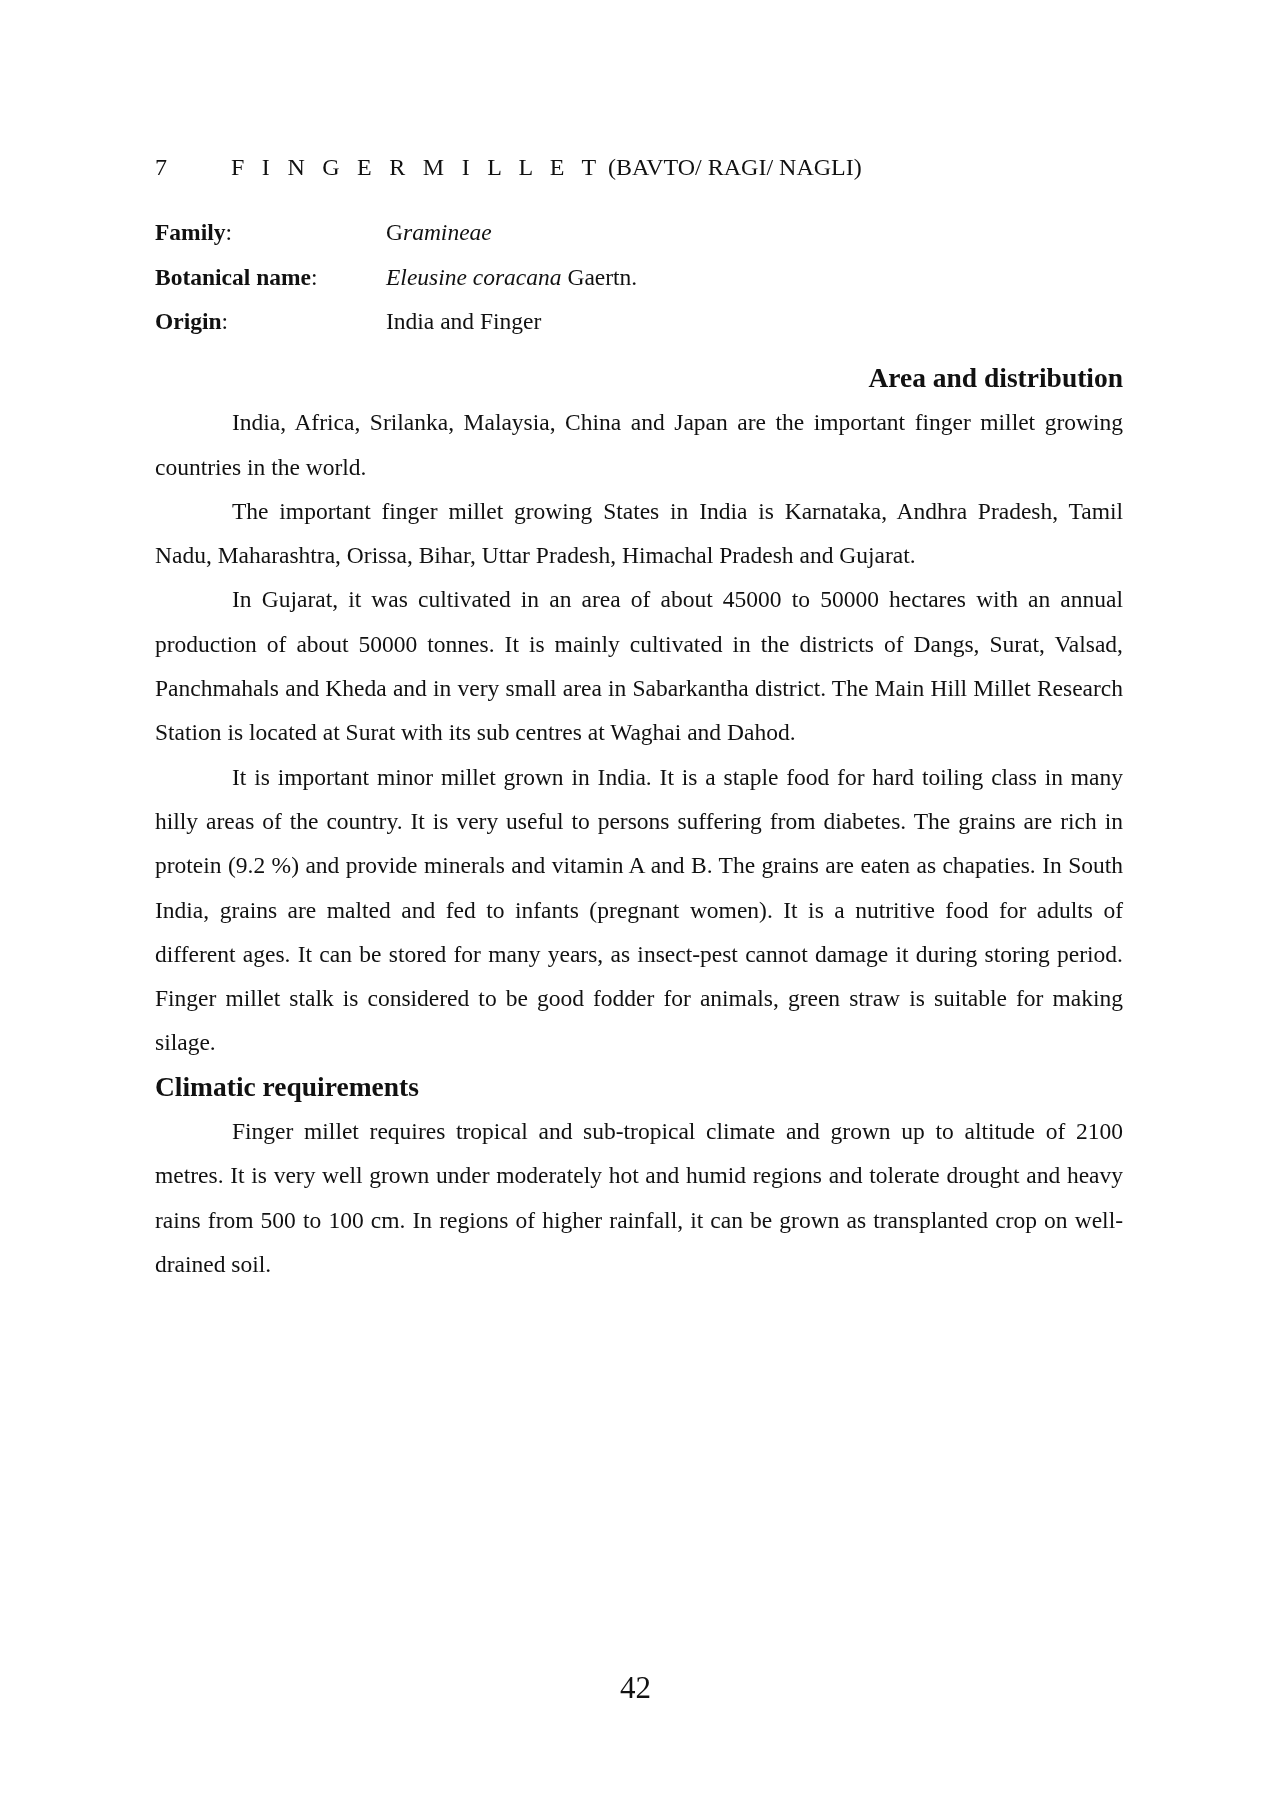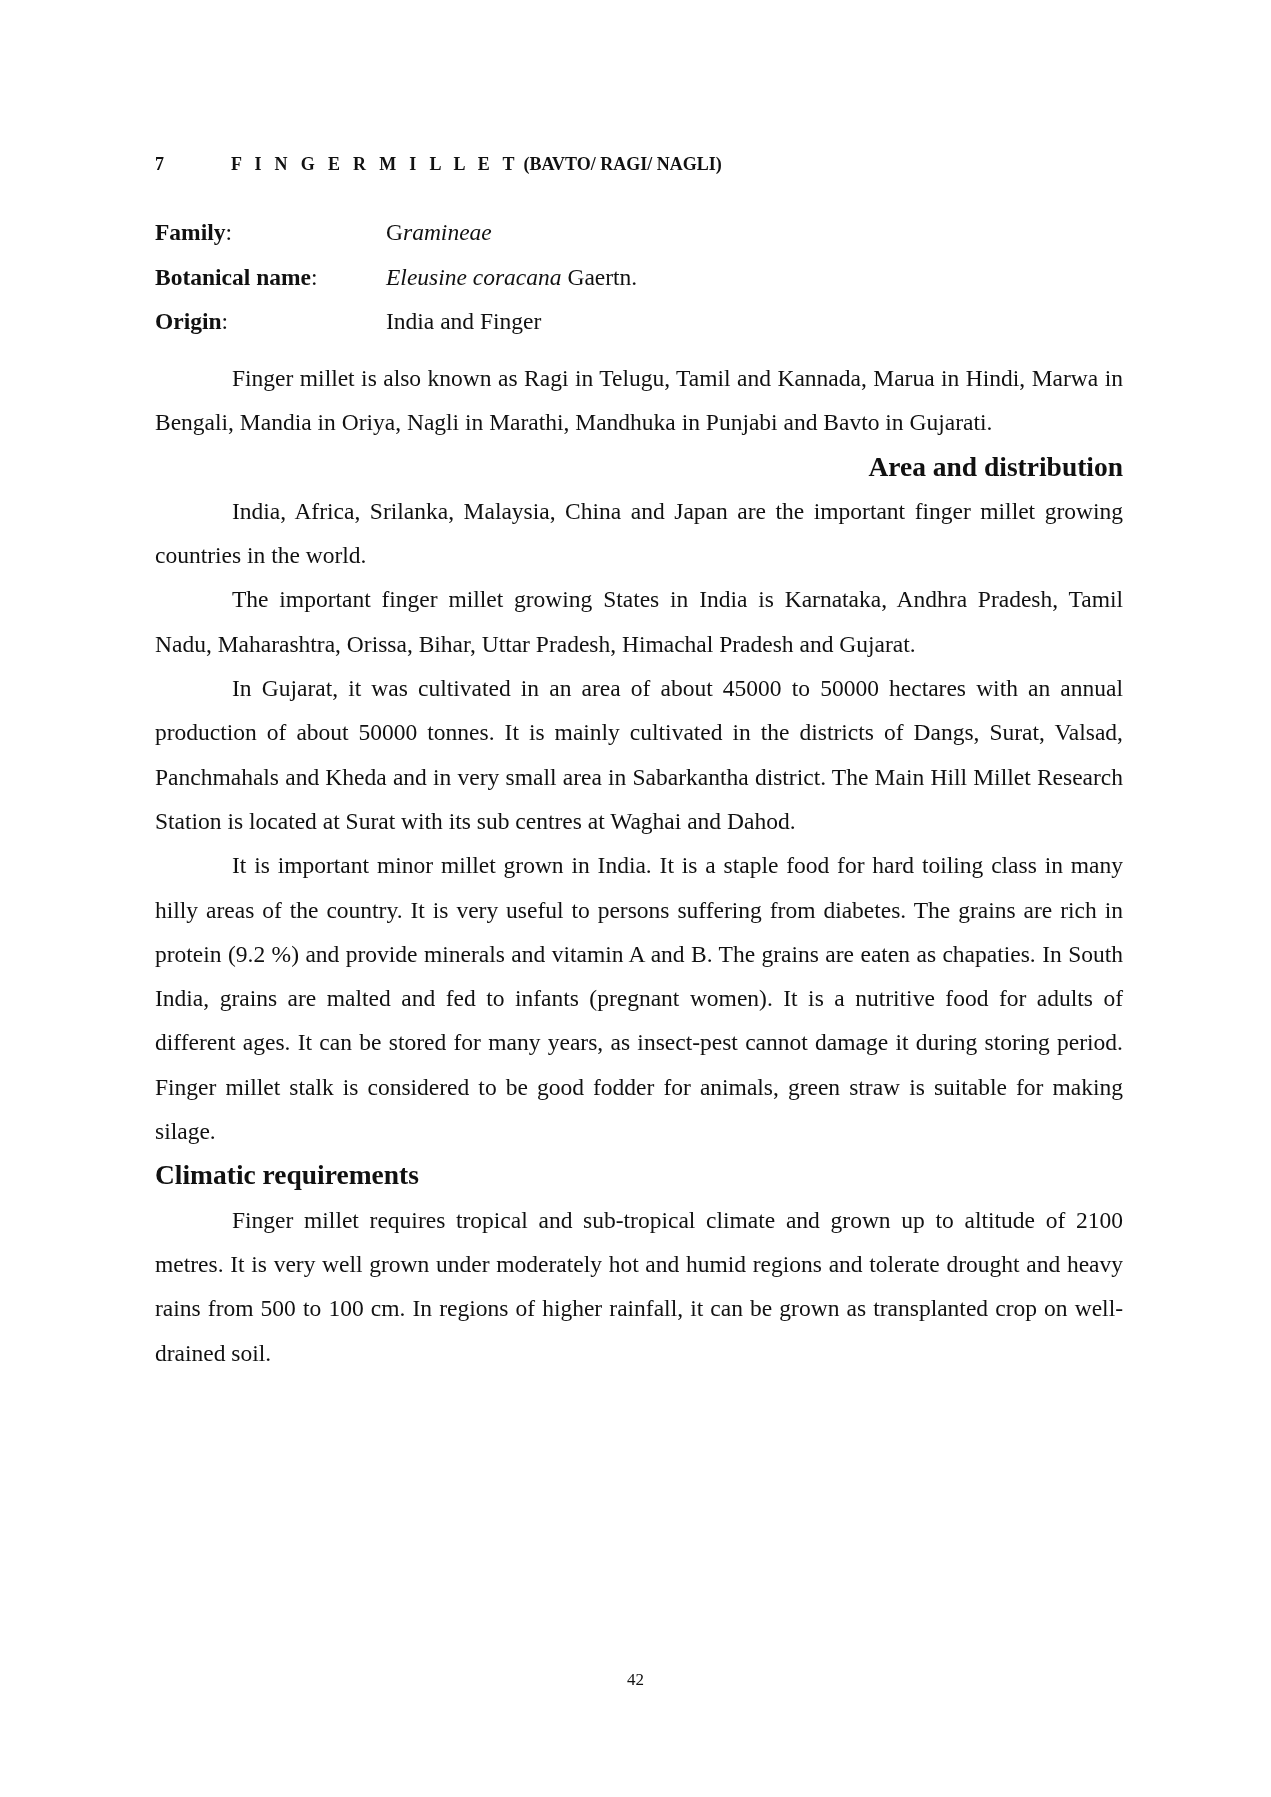--- a/index.html
+++ b/index.html
@@ -19,22 +19,22 @@
     .page {
       position: absolute;
       left: 155px;
       top: 0;
       width: 968px;
     }
     .heading {
       position: absolute;
       top: 154px;
       left: 0;
-      font-weight: bold;
-      font-size: 18px;
+      font-weight: normal;
+      font-size: 24px;
       white-space: nowrap;
       letter-spacing: 0;
     }
     .heading .num {
       display: inline-block;
       width: 76px;
     }
     .heading .spaced {
       letter-spacing: 0.24em;
     }
@@ -71,21 +71,21 @@
       font-weight: bold;
       margin: 0;
     }
     .section-heading.offset { padding-left: 6px; text-align: right; }
     .footer-page {
       position: absolute;
       top: 1670px;
       left: 0;
       width: 1271px;
       text-align: center;
-      font-size: 17px;
+      font-size: 31px;
     }
   </style>
 </head>
 <body>
 
 <div class="page">
 
   <div class="heading">
     <span class="num">7</span><span class="spaced">F I N G E R M I L L E T</span><span> (BAVTO/ RAGI/ NAGLI)</span>
   </div>
@@ -96,21 +96,20 @@
     </div>
     <div class="meta-row">
       <span class="meta-label"><b>Botanical name</b><span>:</span></span><span class="meta-value"><i>Eleusine coracana</i><span> Gaertn.</span></span>
     </div>
     <div class="meta-row">
       <span class="meta-label"><b>Origin</b><span>:</span></span><span class="meta-value">India and Finger</span>
     </div>
   </div>
 
   <div class="body-text">
-    <p class="para">Finger millet is also known as Ragi in Telugu, Tamil and Kannada, Marua in Hindi, Marwa  in  Bengali, Mandia in Oriya, Nagli in Marathi, Mandhuka in Punjabi and  Bavto in Gujarati.</p>
 
     <h3 class="section-heading offset">Area and distribution</h3>
     <p class="para">India, Africa, Srilanka, Malaysia, China and Japan are the important finger millet growing countries in the world.</p>
     <p class="para">The important finger millet growing States in India is Karnataka, Andhra Pradesh, Tamil Nadu, Maharashtra, Orissa, Bihar, Uttar Pradesh, Himachal Pradesh and Gujarat.</p>
     <p class="para">In Gujarat, it was cultivated in an area of about 45000 to 50000 hectares with an annual production of about 50000 tonnes. It is mainly cultivated in the districts of Dangs, Surat, Valsad, Panchmahals and Kheda and in very small area in Sabarkantha district. The Main Hill Millet Research Station is located at Surat with its sub centres at Waghai and Dahod.</p>
 
     <p class="para">It is important minor millet grown in India.  It is a staple food for hard toiling class in many hilly areas of the country. It is very useful to persons suffering from diabetes. The grains are rich in protein (9.2 %) and provide minerals and vitamin A and B. The grains are eaten as chapaties. In South India, grains are malted and fed to infants (pregnant women). It is a nutritive food for adults of different ages. It can be stored for many years, as insect-pest cannot damage it during storing period.  Finger millet stalk is considered to be good fodder for animals, green straw is suitable for making silage.</p>
 
     <h3 class="section-heading">Climatic requirements</h3>
     <p class="para">Finger millet requires tropical and sub-tropical climate and grown up to altitude of 2100 metres.  It is very well grown under moderately hot and humid regions and tolerate drought and heavy rains from 500 to 100 cm.  In regions of higher rainfall, it can be grown as transplanted crop on well-drained soil.</p>

